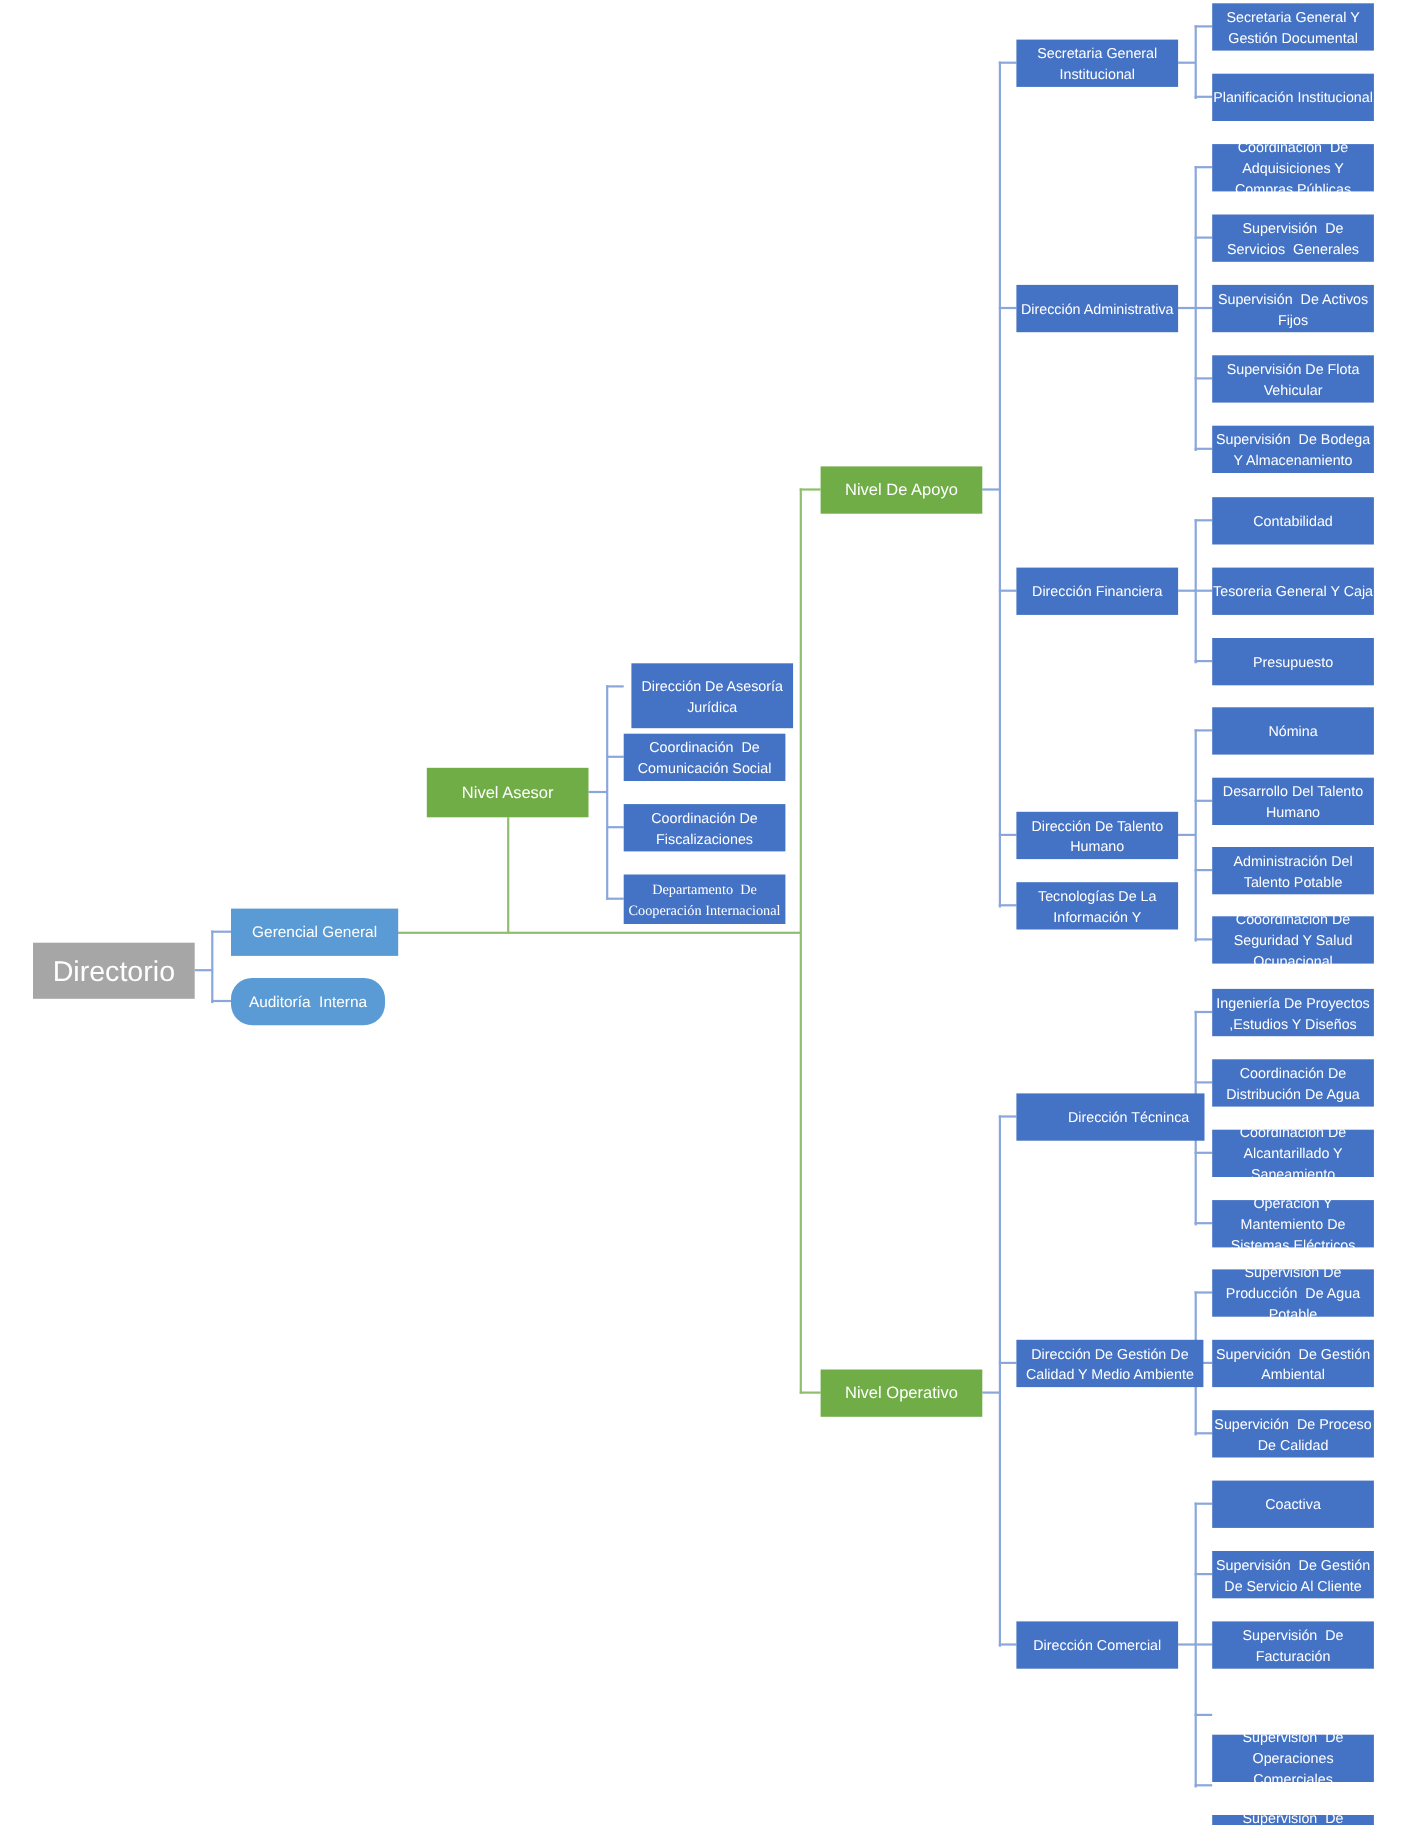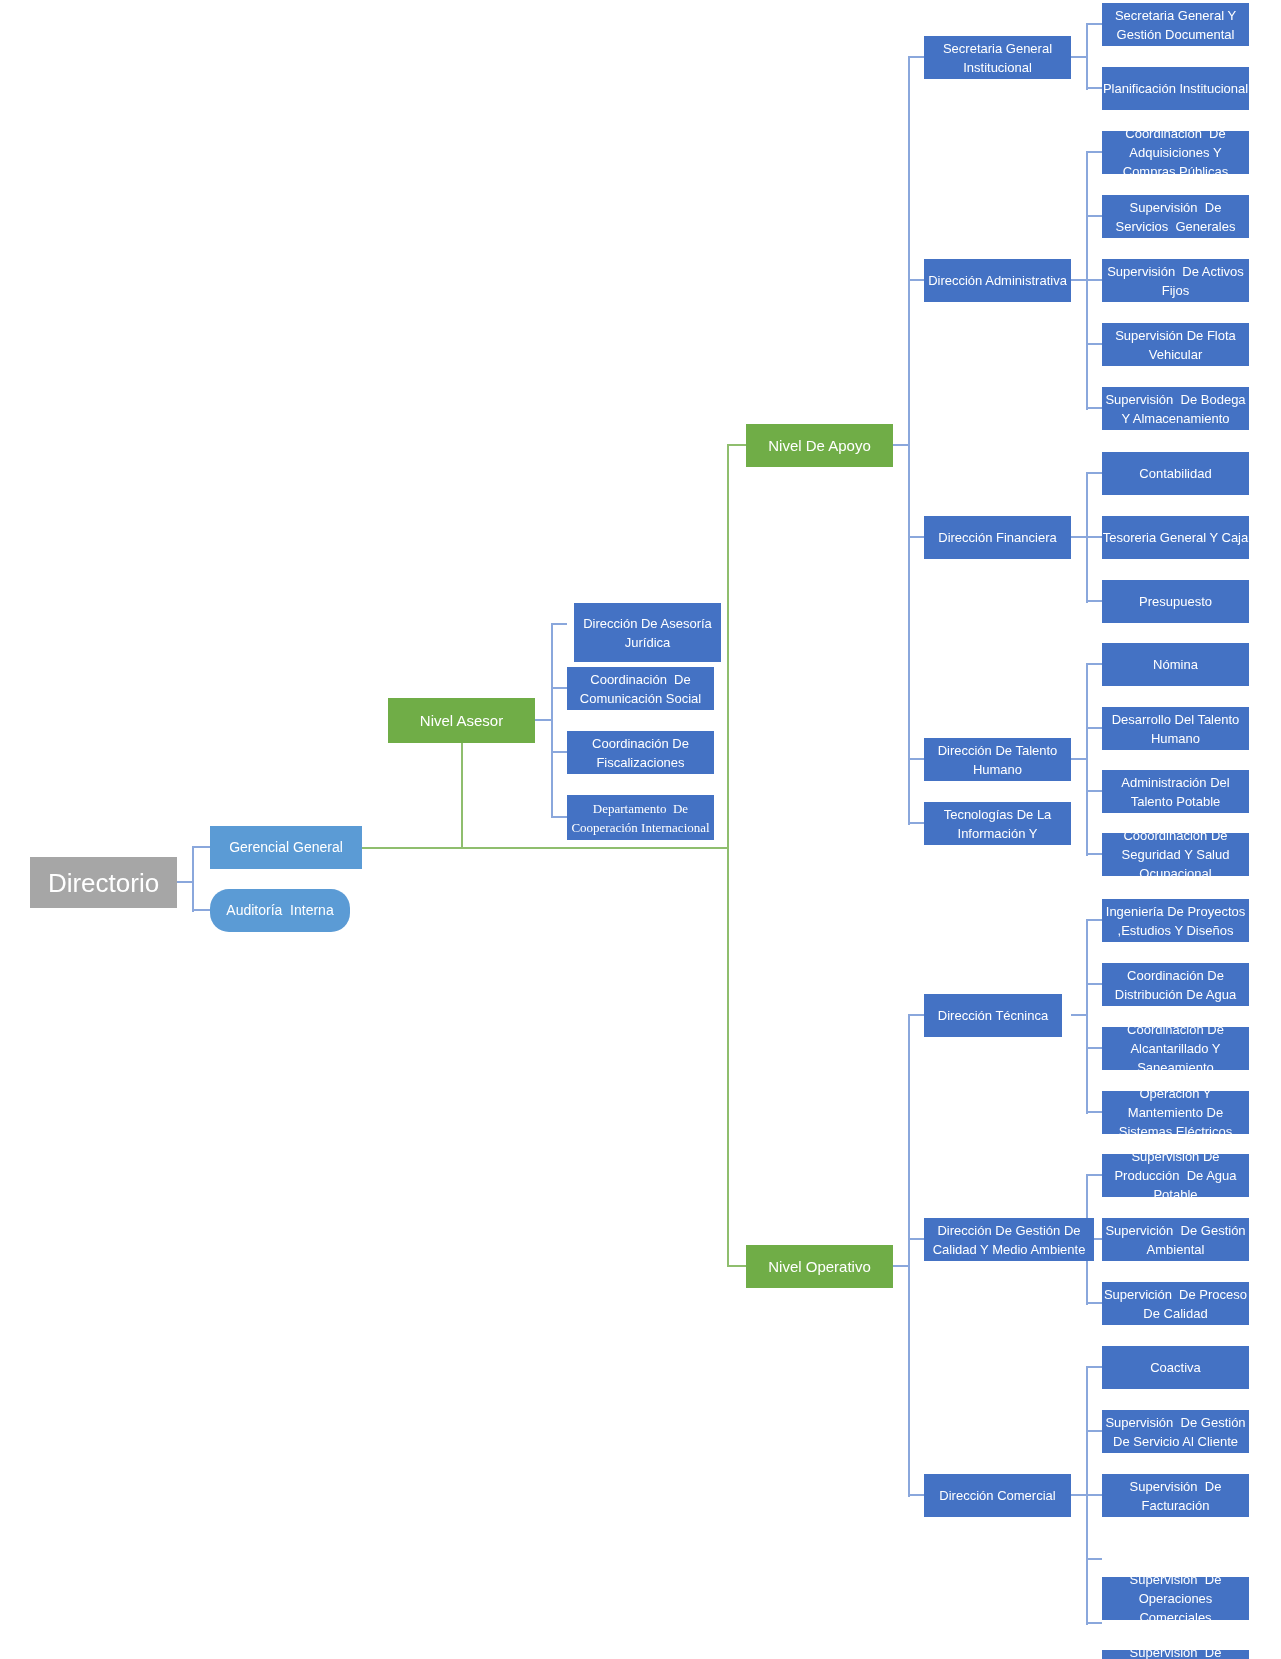--- a/index.html
+++ b/index.html
@@ -180,21 +180,21 @@
     </div>
     <div class="node blue" style="left: 1102px; top: 833px; width: 147px; height: 43px;">
       <span class="lbl">Cooordinación De Seguridad Y Salud Ocupacional</span>
     </div>
     <div class="node blue" style="left: 924px; top: 802px; width: 147px; height: 43px;">
       <span class="lbl">Coordinación De Tecnologías De La Información Y Comunicación</span>
     </div>
     <div class="node green" style="left: 746px; top: 1245px; width: 147px; height: 43px;">
       <span class="lbl">Nivel Operativo</span>
     </div>
-    <div class="node blue" style="left: 924px; top: 994px; width: 138px; height: 43px;">
+    <div class="node blue" style="left: 924px; top: 994px; width: 138px; height: 43px; padding-left: 33px;">
       <span class="lbl">Dirección Técninca</span>
     </div>
     <div class="node blue" style="left: 1102px; top: 899px; width: 147px; height: 43px;">
       <span class="lbl">Ingeniería De Proyectos ,Estudios Y Diseños</span>
     </div>
     <div class="node blue" style="left: 1102px; top: 963px; width: 147px; height: 43px;">
       <span class="lbl">Coordinación De Distribución De Agua</span>
     </div>
     <div class="node blue" style="left: 1102px; top: 1027px; width: 147px; height: 43px;">
       <span class="lbl">Coordinación De Alcantarillado Y Saneamiento</span>

